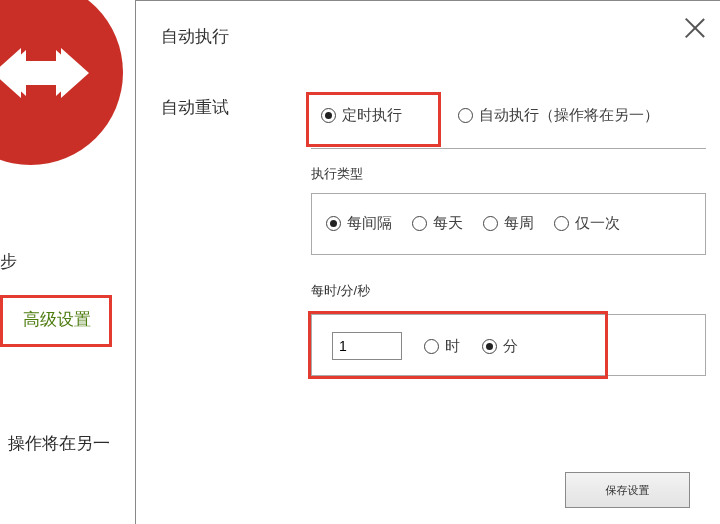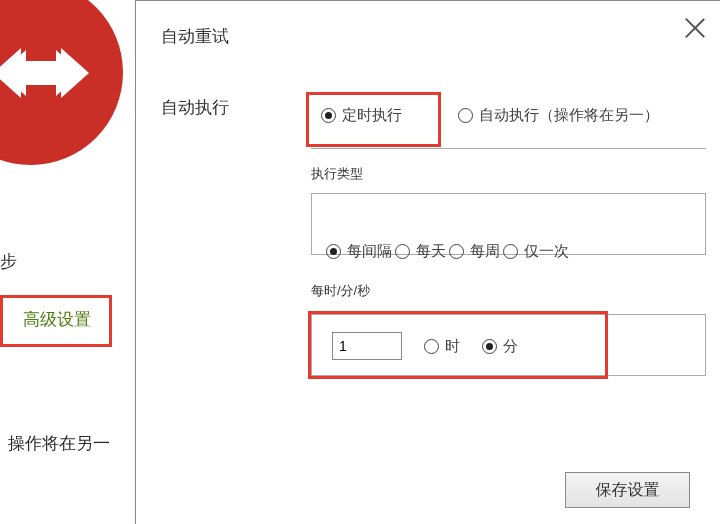--- a/index.html
+++ b/index.html
@@ -132,22 +132,21 @@
       position: absolute;
       left: 0; top: 192px;
       width: 395px; height: 62px;
       border: 1px solid #aaa;
     }
     .row-exectype {
       position: absolute;
       left: 14px; top: 20px;
       display: flex;
       align-items: center;
-      gap: 3px;
-      margin-top: 28px;
+      gap: 20px;
     }
     .title-unit { left: 0; top: 281px; text-align: center; }
     .box-unit {
       position: absolute;
       left: 0; top: 313px;
       width: 395px; height: 62px;
       border: 1px solid #aaa;
     }
     .hl-unit {
       left: -3px; top: 310px;
@@ -190,21 +189,21 @@
       border-radius: 50%;
     }
     .radio-label { font-size: 15px; color: #404040; }
     .save-btn {
       position: absolute;
       right: 30px;
       bottom: 16px;
       width: 125px; height: 36px;
       border: 1px solid #8a8a8a;
       background: linear-gradient(#f3f3f3,#e3e3e3);
-      font-size: 16px;
+      font-size: 11px;
       color: #333;
       cursor: pointer;
       font-family: inherit;
     }
     .hr-under-mode {
       position: absolute;
       left: 0; top: 147px;
       width: 395px;
       border-top: 1px solid #aaa;
     }
@@ -228,22 +227,22 @@
       <span>高级设置</span>
     </div>
   </div>
   <div class="left-bottom-text">操作将在另一</div>
 </div>
 
 <div class="dialog">
   <div class="close-btn"></div>
 
   <div class="tab-col">
+    <div class="tab-item">自动执行</div>
     <div class="tab-item">自动重试</div>
-    <div class="tab-item">自动执行</div>
   </div>
 
   <div class="main-area">
 
     <div class="hr-under-mode"></div>
 
     <div class="row-radios row-mode">
       <span class="radio-wrap">
         <span class="radio-dot checked"></span>
         <span class="radio-label">定时执行</span>

